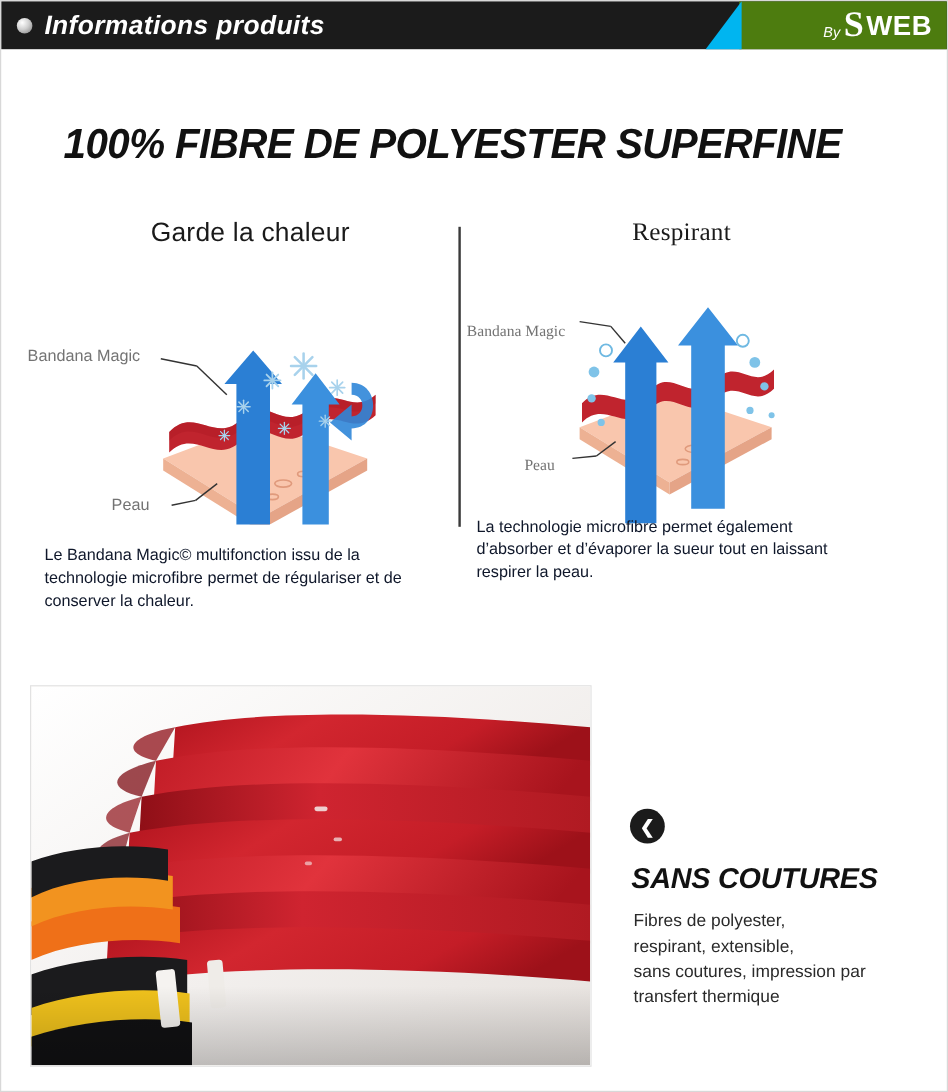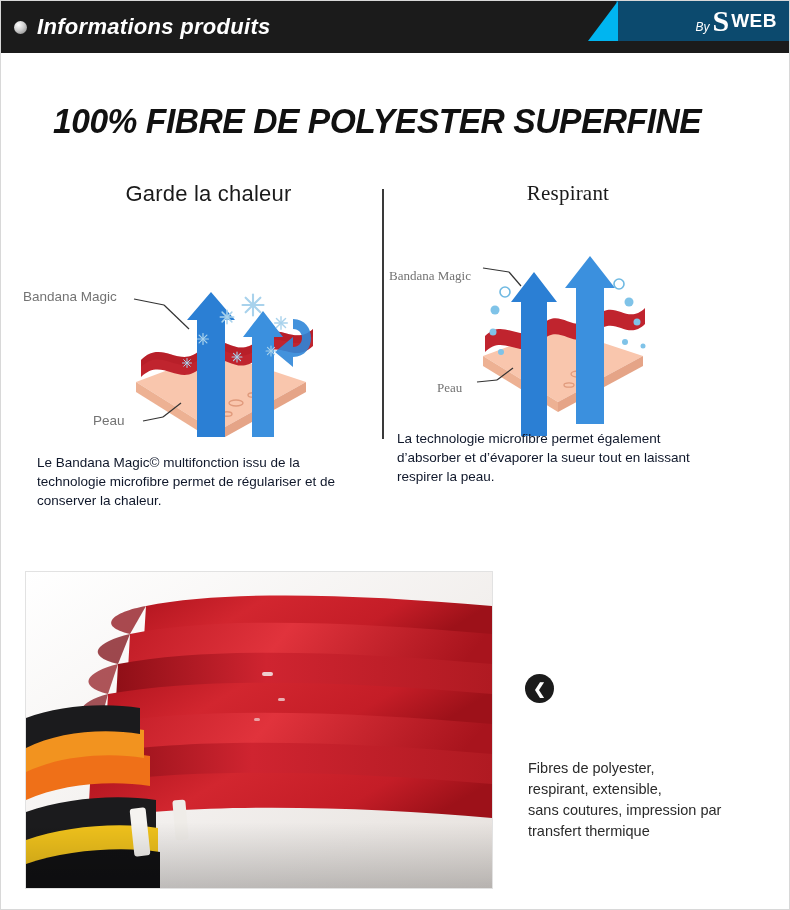--- a/index.html
+++ b/index.html
@@ -14,21 +14,21 @@
     position: relative;
     width: 790px; height: 910px;
     background: #fff;
     border: 1px solid #d8d8d8;
     overflow: hidden;
   }
 
   
   .header {
     position: absolute; left: 0; top: 0;
-    width: 790px; height: 52px;
+    width: 790px; height: 40px;
     background: #1b1b1b;
     display: flex; align-items: center;
   }
   .header-bullet {
     width: 13px; height: 13px; border-radius: 50%;
     margin-left: 13px;
     background: radial-gradient(circle at 35% 30%, #ffffff 0%, #cfcfcf 45%, #7a7a7a 100%);
     flex: 0 0 auto;
   }
   .header-title {
@@ -36,21 +36,21 @@
     font-size: 22px;
     font-weight: bold;
     font-style: italic;
     letter-spacing: 0.3px;
     margin-left: 10px;
     white-space: nowrap;
   }
   .header-badge {
     position: absolute; right: 0; top: 0;
     height: 40px; width: 175px;
-    background: #0c4a6e;
+    background: #4d7c0f;
     display: flex; align-items: center; justify-content: flex-end;
     padding-right: 14px;
   }
   .header-badge::before {
     content: "";
     position: absolute;
     left: -28px; top: 0;
     width: 0; height: 0;
     border-style: solid;
     border-width: 0 0 40px 30px;
@@ -66,21 +66,21 @@
   }
   .badge-s {
     color: #ffffff;
     font-size: 30px;
     font-weight: bold;
     font-family: "Liberation Serif", serif;
     line-height: 30px;
   }
   .badge-web {
     color: #ffffff;
-    font-size: 19px;
+    font-size: 23px;
     font-weight: bold;
     letter-spacing: 0.5px;
     margin-left: 2px;
   }
 
   
   .main-title {
     position: absolute;
     left: 52px; top: 100px;
     font-size: 35px;
@@ -400,18 +400,19 @@
           <rect x="106" y="236" width="16" height="48" rx="3" fill="#f5f3f0" transform="rotate(-6 114 260)"></rect>
           <rect x="148" y="228" width="13" height="40" rx="3" fill="#efece8" transform="rotate(-5 154 248)"></rect>
         </g>
 
         <rect x="0" y="250" width="466" height="66" fill="url(#shadow)"></rect>
       </svg>
     </div>
   </div>
 
   <div class="arrow-badge">❮</div>
+  <div class="sub-title">SANS COUTURES</div>
   <div class="sub-para" style="white-space: pre-line;">Fibres de polyester,
 respirant, extensible,
 sans coutures, impression par
 transfert thermique</div>
 
 </div>
 
 </body></html>

